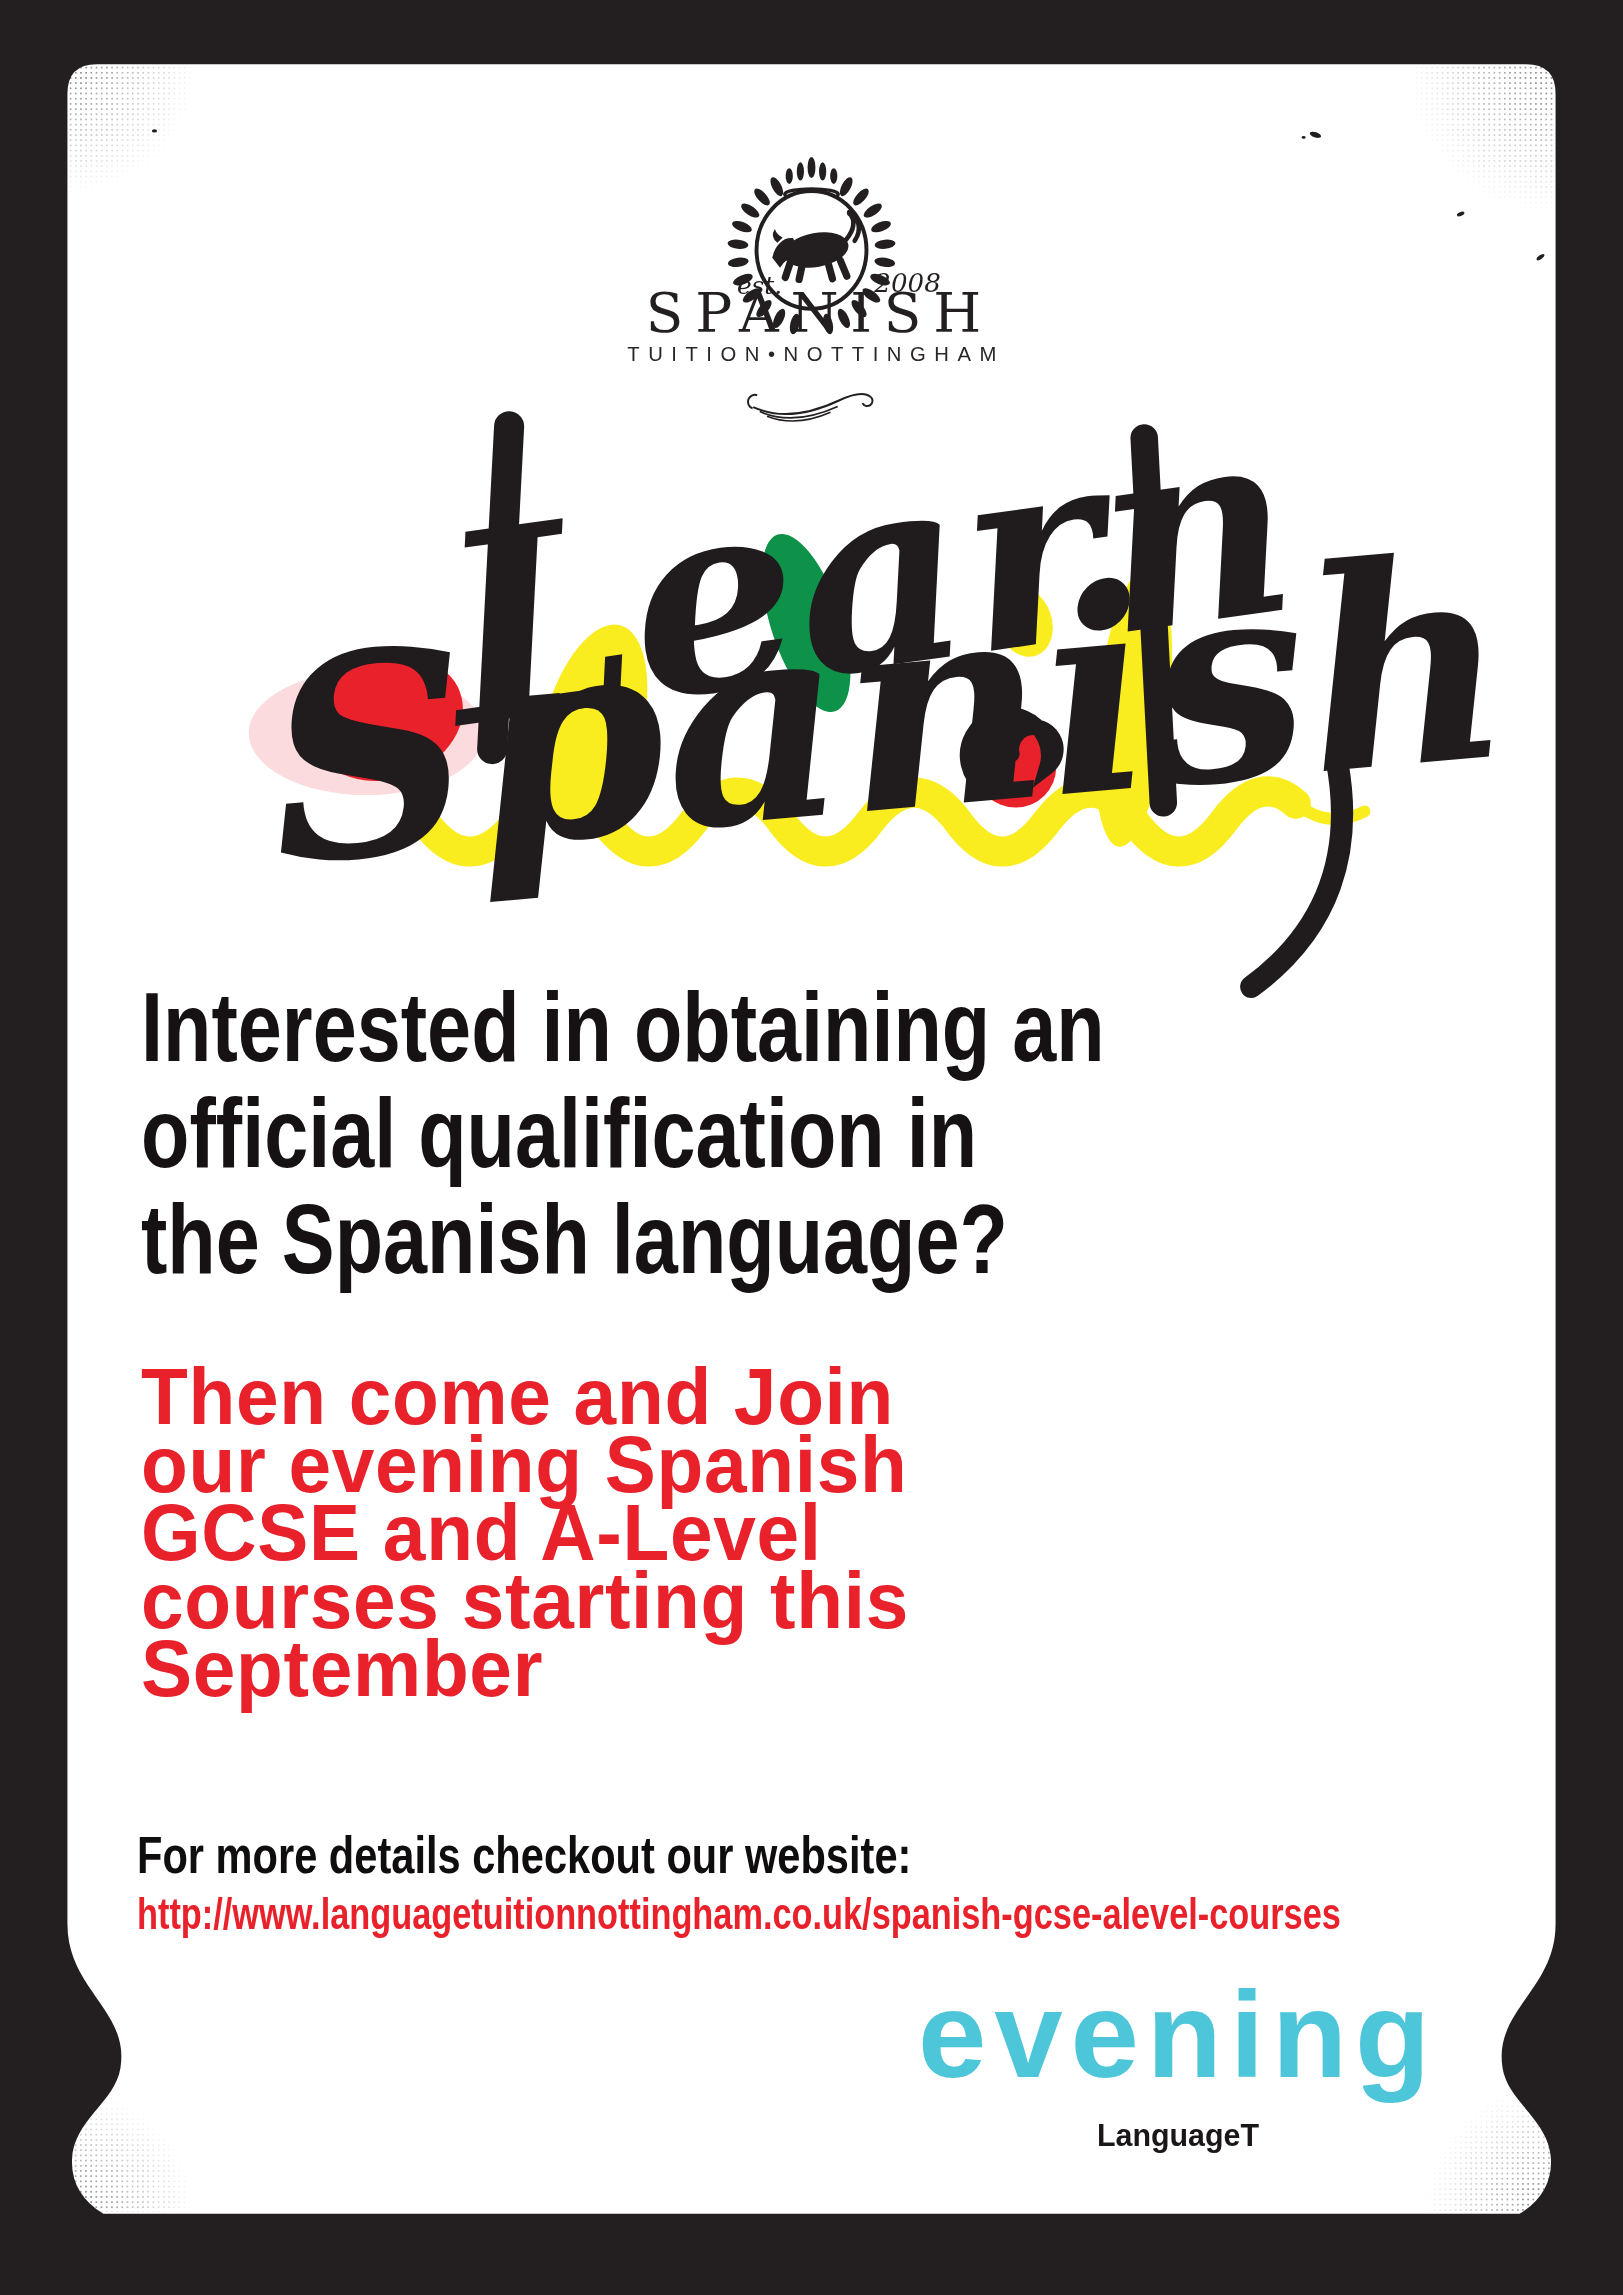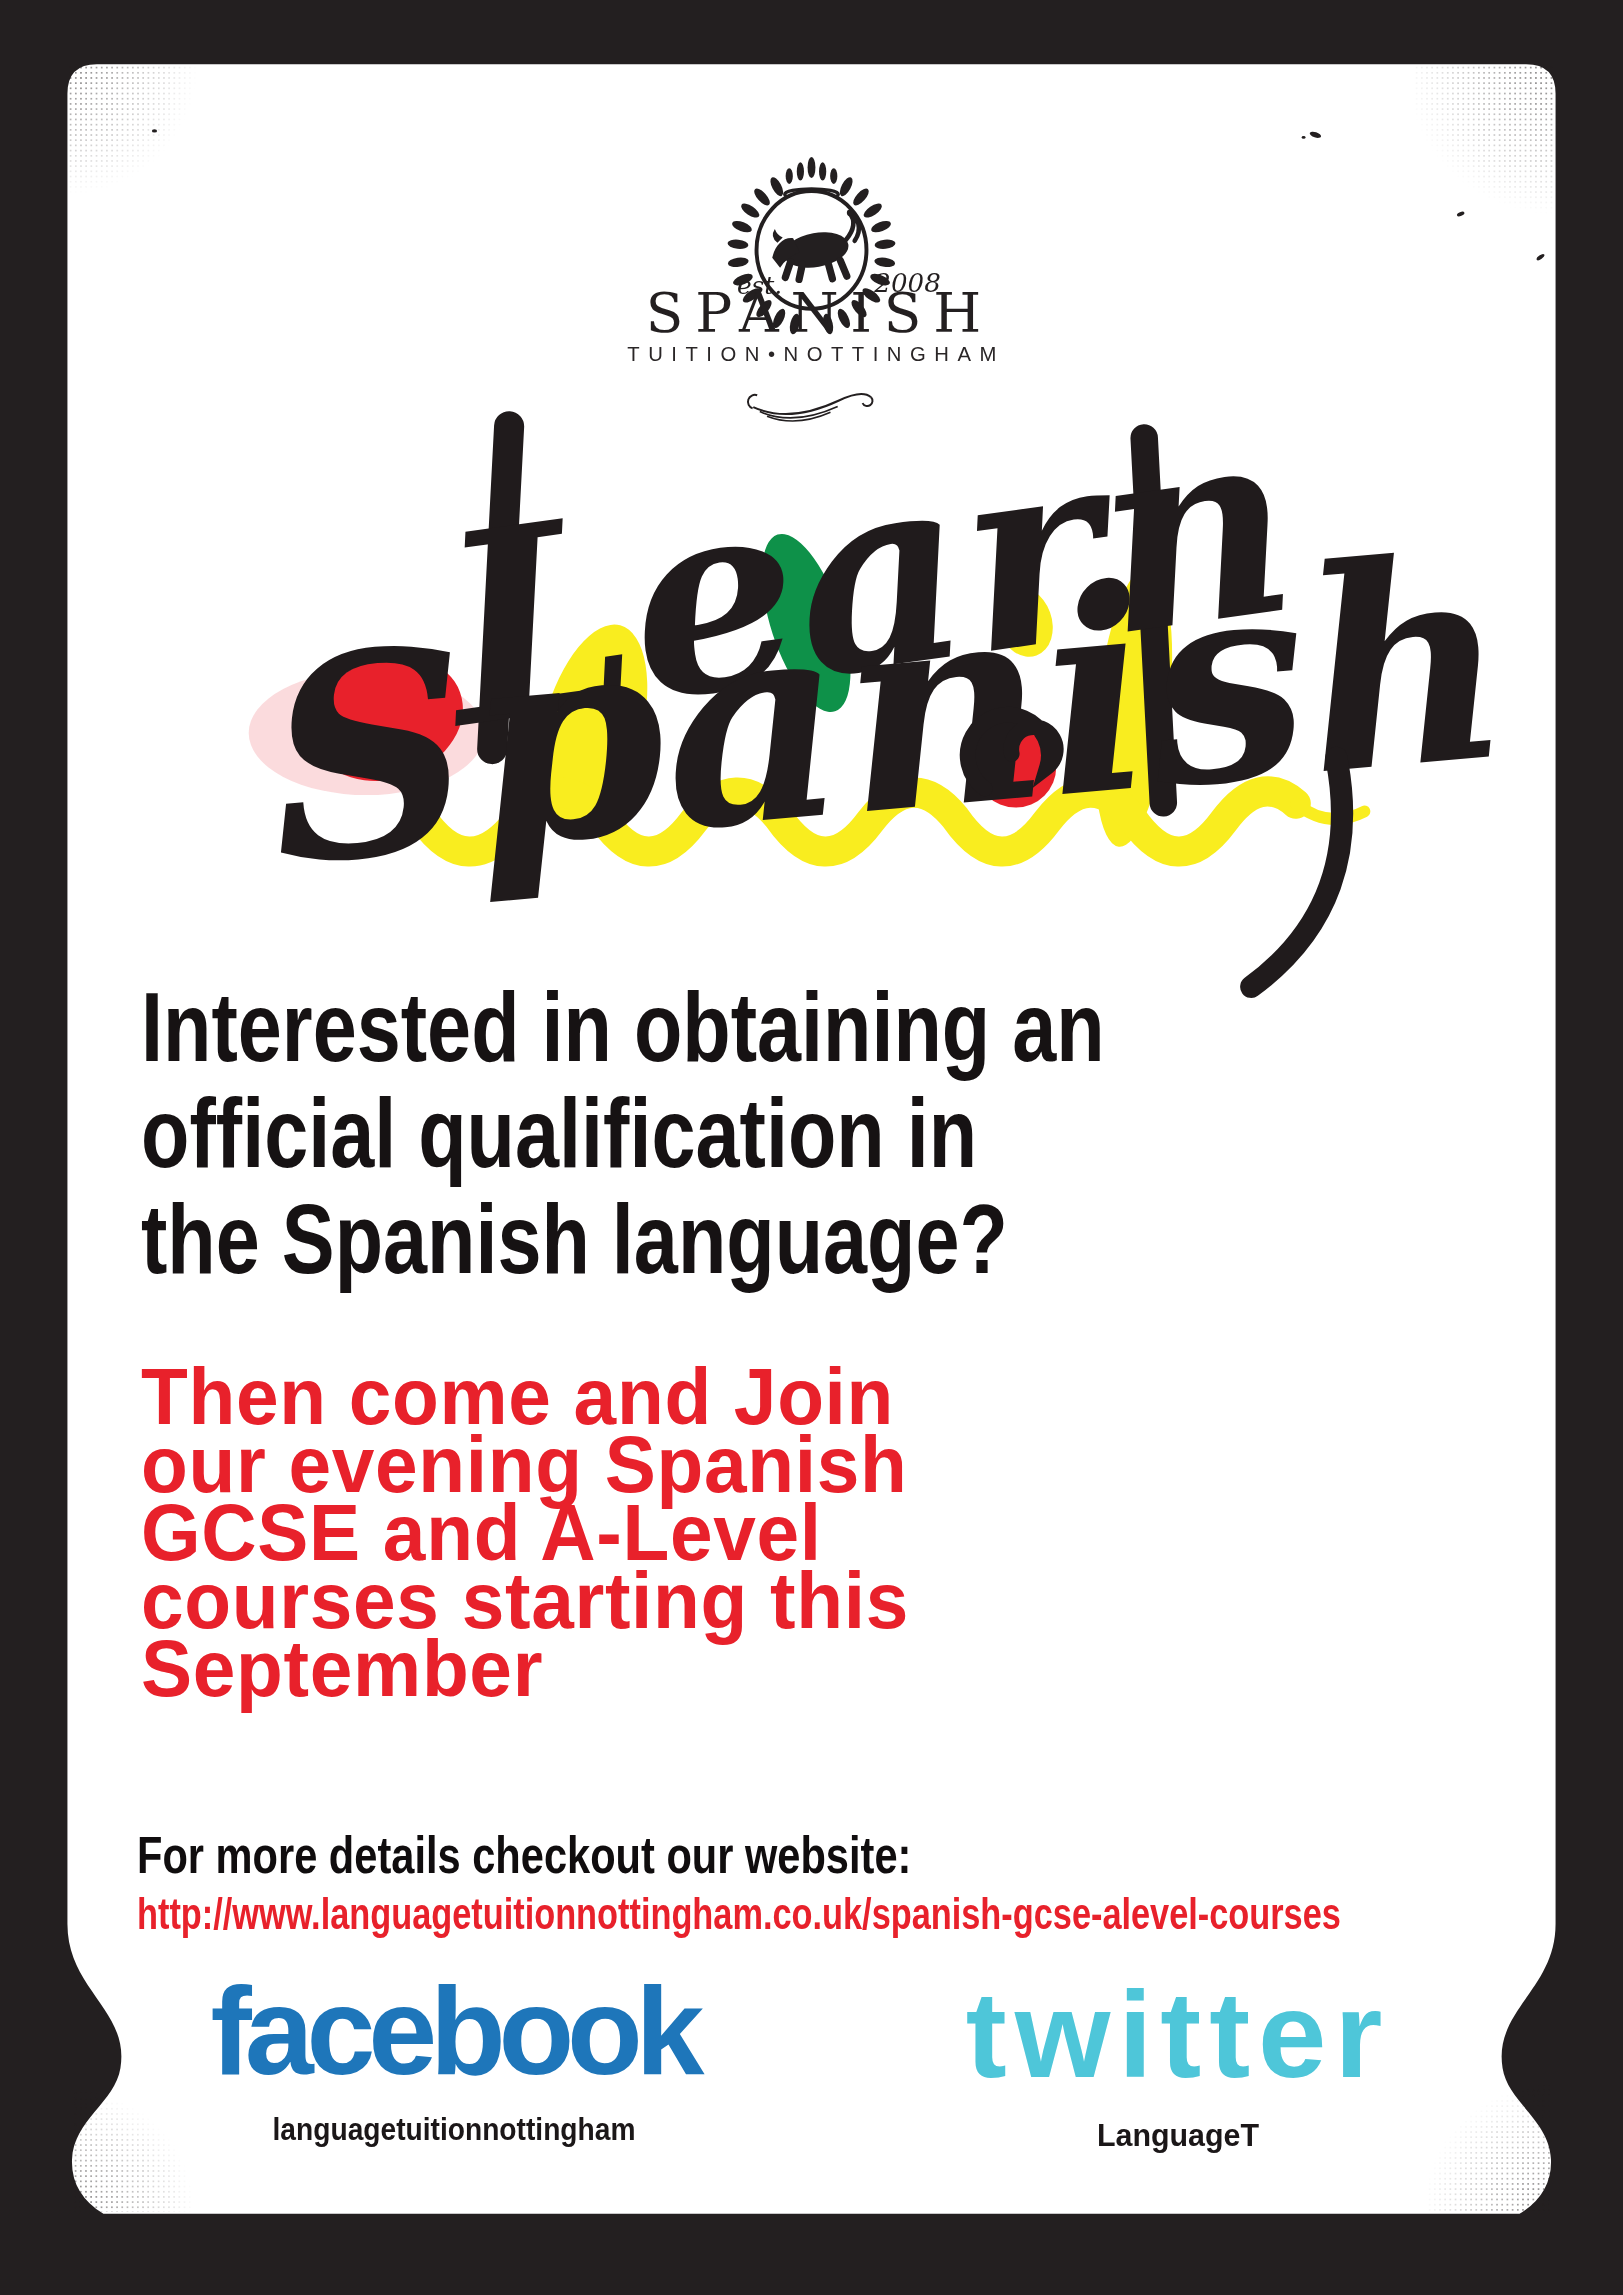--- a/index.html
+++ b/index.html
@@ -195,23 +195,19 @@
     <div>Then come and Join</div>
     <div>our evening Spanish</div>
     <div>GCSE and A-Level</div>
     <div>courses starting this</div>
     <div>September</div>
   </div>
 
   <div class="details-label">For more details checkout our website:</div>
   <div class="details-url">http://www.languagetuitionnottingham.co.uk/spanish-gcse-alevel-courses</div>
 
-  <div class="social fb">
-    <span class="wordmark">facebook</span>
-    <span class="handle">languagetuitionnottingham</span>
-  </div>
   <div class="social tw">
-    <span class="wordmark">twitter</span>
+    <span class="wordmark">evening</span>
     <span class="handle">LanguageT</span>
   </div>
 
 </div>
 
 
 </body></html>

